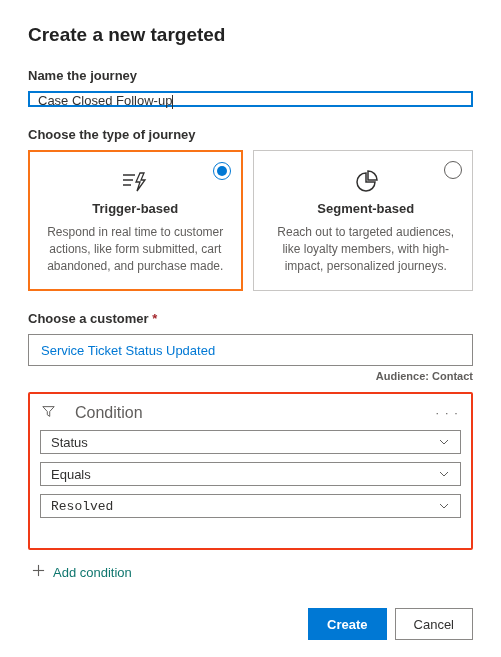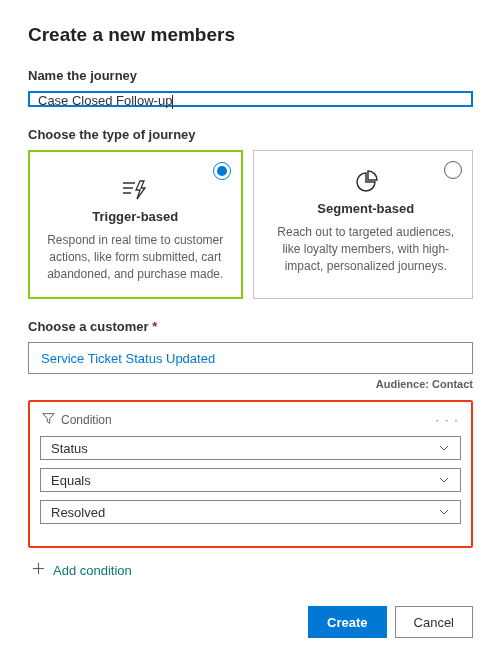--- a/index.html
+++ b/index.html
@@ -46,22 +46,22 @@
     }
     .type-card {
       flex: 1;
       border: 1px solid #c8c6c4;
       padding: 18px 14px 16px 20px;
       position: relative;
       text-align: center;
       cursor: pointer;
     }
     .type-card.selected {
-      border: 2px solid #84cc16;
-      padding: 25px 13px 15px 13px;
+      border: 2px solid #f97316;
+      padding: 17px 13px 15px 13px;
     }
     .radio-circle {
       position: absolute;
       top: 10px;
       right: 10px;
       width: 18px;
       height: 18px;
       border: 1px solid #605e5c;
       border-radius: 50%;
       display: flex;
@@ -125,23 +125,23 @@
     .condition-header {
       display: flex;
       align-items: center;
       justify-content: space-between;
       margin-bottom: 8px;
       padding: 0 2px;
     }
     .condition-header-left {
       display: flex;
       align-items: center;
-      gap: 6px;
+      gap: 20px;
       color: #605e5c;
-      font-size: 12px;
+      font-size: 16px;
     }
     .ellipsis-icon {
       color: #605e5c;
       font-size: 12px;
       letter-spacing: 1px;
       cursor: pointer;
     }
     .dropdown {
       width: 100%;
       height: 24px;
@@ -151,21 +151,22 @@
       font-size: 13px;
       color: #323130;
       background: #fff;
       display: flex;
       align-items: center;
       justify-content: space-between;
       cursor: pointer;
       margin-bottom: 8px;
     }
     .dropdown:last-child {
-      margin-bottom: 8px;
+      margin-bottom: 16px;
+      font-family: Liberation Mono, monospace;
     }
     .chevron-down {
       width: 12px;
       height: 12px;
       display: inline-flex;
       align-items: center;
       justify-content: center;
     }
     .add-condition {
       display: flex;
@@ -204,21 +205,21 @@
       width: 1px;
       height: 14px;
       background: #323130;
       vertical-align: middle;
       margin-left: 0px;
     }
   </style>
 </head>
 <body>
 
-<h1 class="page-title">Create a new members</h1>
+<h1 class="page-title">Create a new targeted</h1>
 
 <div class="section">
   <div class="field-label">Name the journey</div>
   <div class="text-input">
     <span>Case Closed Follow-up</span><span class="cursor-bar"></span>
   </div>
 </div>
 
 <div class="section">
   <div class="field-label">Choose the type of journey</div>

